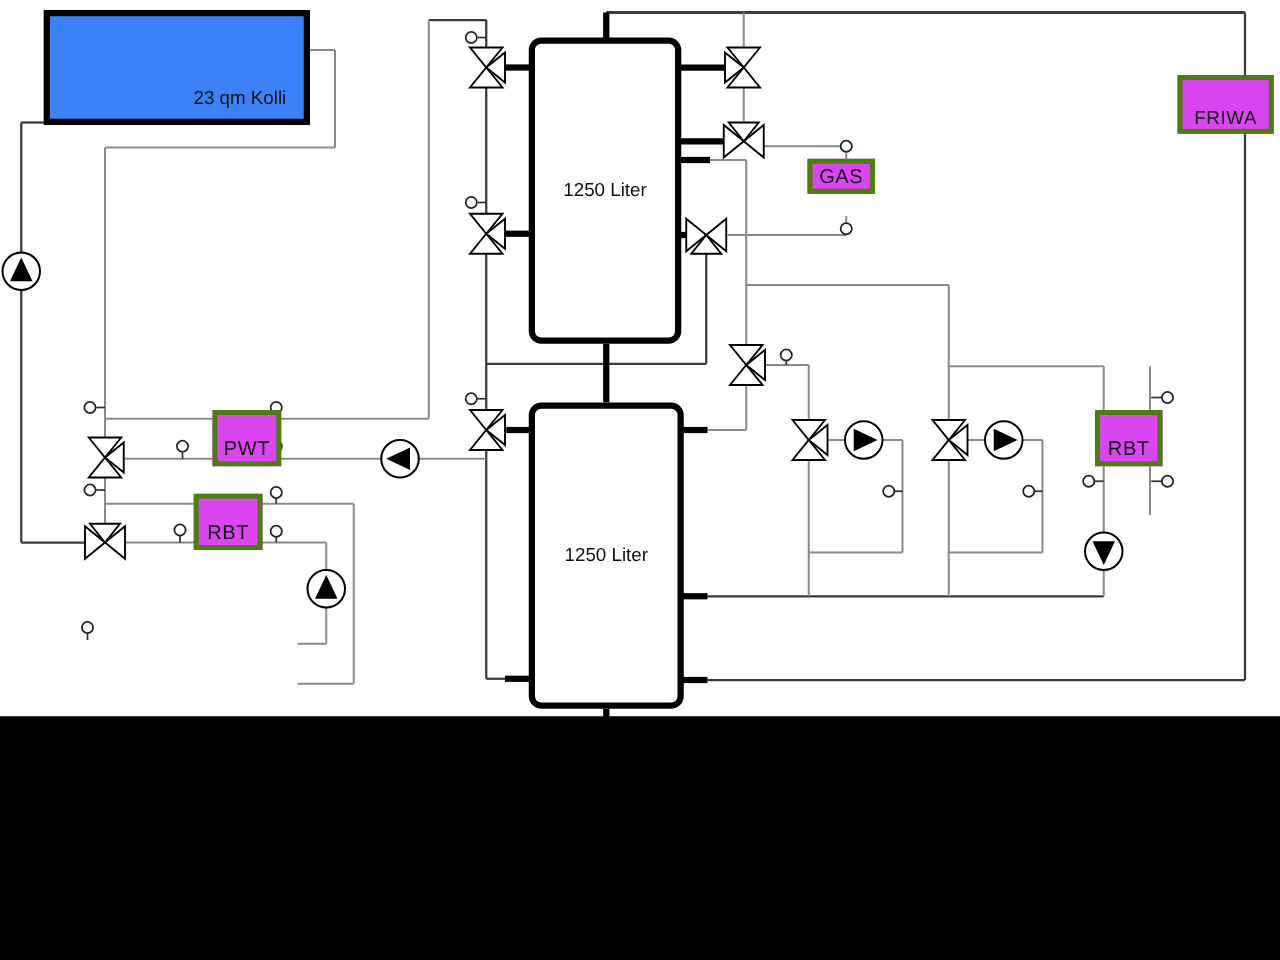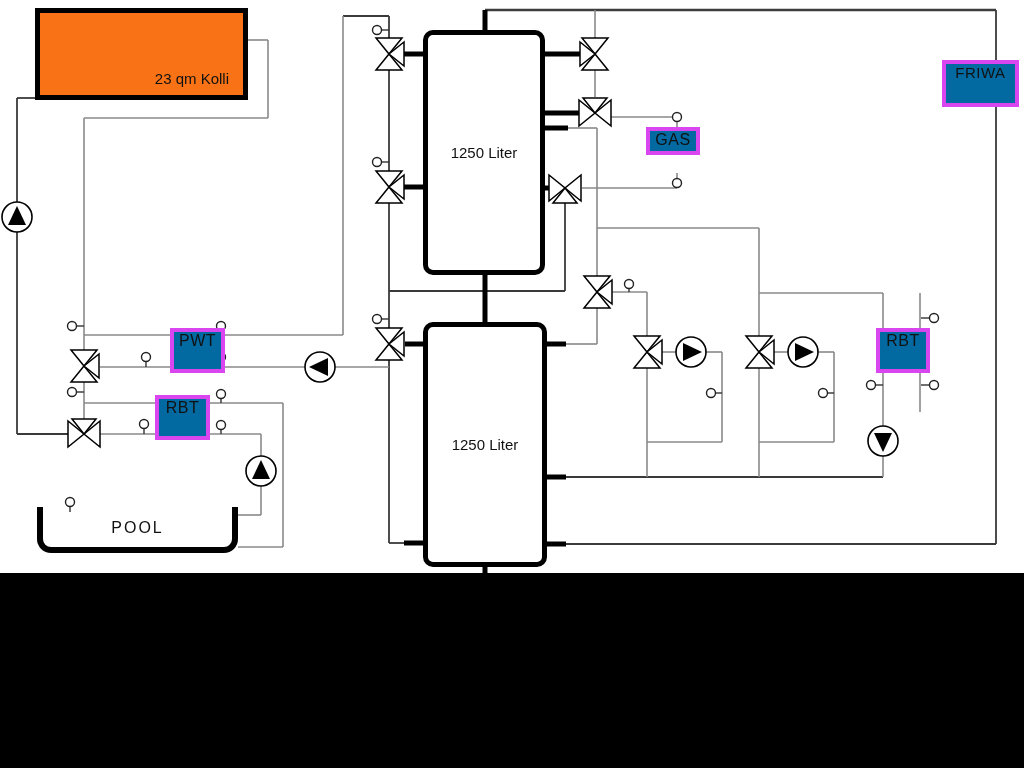--- a/index.html
+++ b/index.html
@@ -1,24 +1,24 @@
 <!DOCTYPE html>
 <html><head>
 <meta charset="utf-8">
 <style>
   html,body{margin:0;padding:0;background:#fff;font-family:"Liberation Sans",sans-serif;}
   #canvas{position:relative;width:1024px;height:768px;background:#fff;overflow:hidden;}
   #pipes{position:absolute;left:0;top:0;z-index:1;}
-  .box{position:absolute;box-sizing:border-box;background:#0369a1;border:4px solid #d946ef;
-       display:flex;align-items:flex-start;justify-content:center;z-index:2;
+  .box{position:absolute;box-sizing:border-box;background:#d946ef;border:4px solid #4d7c0f;
+       display:flex;align-items:flex-end;justify-content:center;z-index:2;
        font-size:16px;color:#111;letter-spacing:0.5px;}
   .tank{position:absolute;box-sizing:border-box;background:#fff;border:5px solid #000;
        border-radius:10px;display:flex;align-items:center;justify-content:center;z-index:2;
        font-size:15px;color:#111;}
-  #collector{position:absolute;box-sizing:border-box;background:#f97316;border:5px solid #000;z-index:2;}
+  #collector{position:absolute;box-sizing:border-box;background:#3b82f6;border:5px solid #000;z-index:2;}
   #collector .lbl{position:absolute;right:14px;bottom:8px;font-size:15px;color:#111;}
   #pool{position:absolute;box-sizing:border-box;border-left:6px solid #000;border-right:6px solid #000;
        border-bottom:6px solid #000;border-radius:0 0 14px 14px;background:transparent;z-index:2;
        display:flex;align-items:flex-start;justify-content:center;}
   #pool .lbl{margin-top:12px;font-size:16px;letter-spacing:2px;color:#111;}
   #footer-band{position:absolute;left:0;top:573px;width:1024px;height:195px;background:#000;z-index:4;}
 </style>
 </head>
 <body>
 
@@ -318,18 +318,15 @@
   </div>
 
   <div class="box" style="left:876px;top:328px;width:54px;height:45px;">
     <span>RBT</span>
   </div>
 
   <div class="box" style="left:942px;top:60px;width:77px;height:47px;font-size:15px;">
     <span>FRIWA</span>
   </div>
 
-  <div id="pool" style="left:37px;top:507px;width:201px;height:46px;">
-    <span class="lbl">POOL</span>
-  </div>
 
   <div id="footer-band"></div>
 </div>
 
 </body></html>

